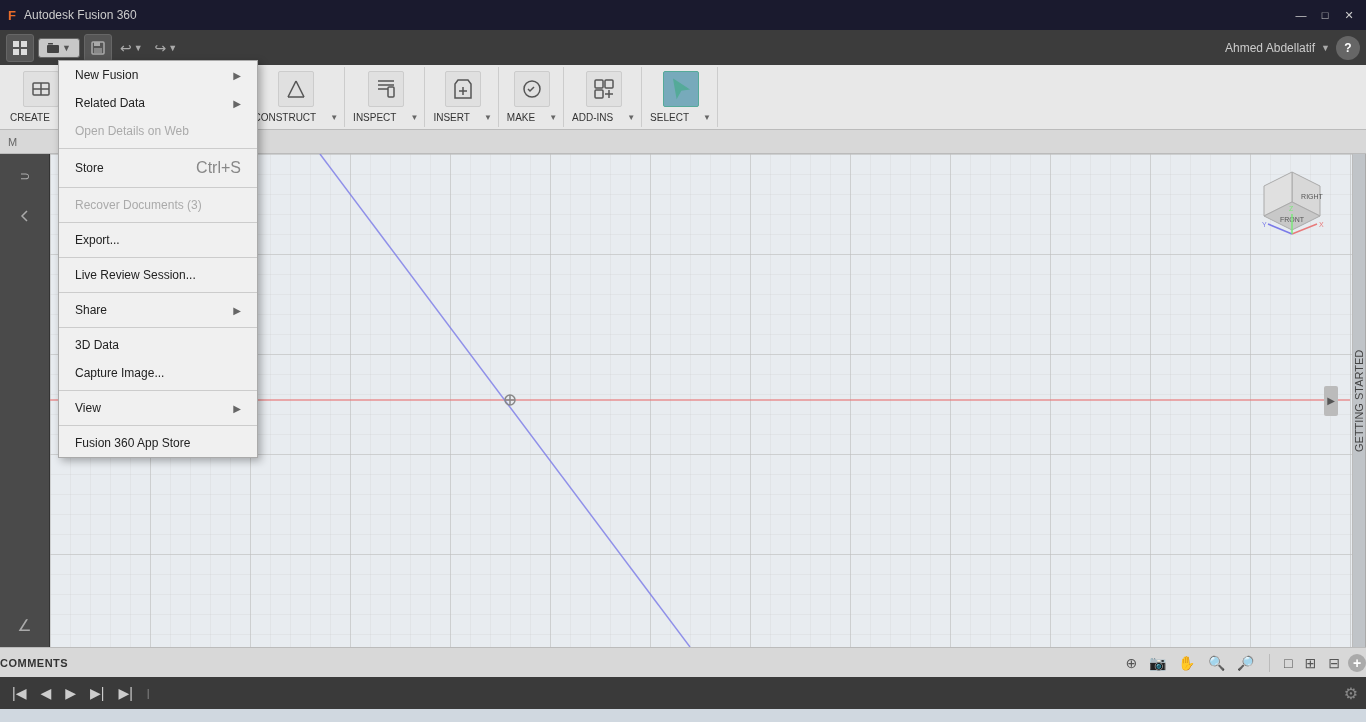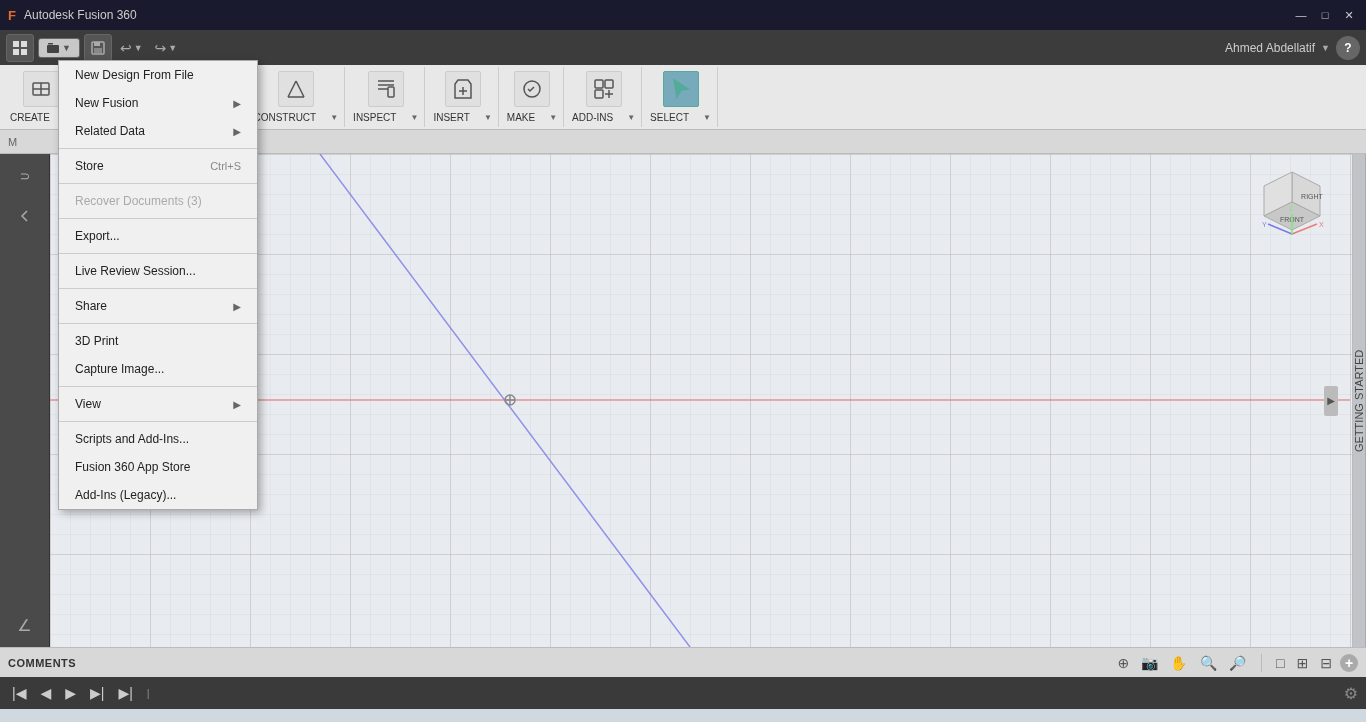--- a/index.html
+++ b/index.html
@@ -95,21 +95,21 @@
     }
     #getting-started-label {
       writing-mode: vertical-rl; text-orientation: mixed; transform: rotate(180deg);
       font-size: 11px; color: #444; padding: 8px 1px; cursor: pointer; background: #c0c4c8;
       border-left: 1px solid #aaa; height: 100%; display: flex; align-items: center; justify-content: center;
     }
 
     
     #bottom-bar {
       width: 100%; height: 30px; background: #d8d8d8; border-top: 1px solid #bbb;
-      display: flex; align-items: center; padding: 0 8px; gap: 6px;
+      display: flex; align-items: center; padding: 0 0; gap: 6px;
     }
     .bottom-icon { font-size: 14px; cursor: pointer; color: #555; padding: 2px; }
     .bottom-separator { width: 1px; height: 18px; background: #bbb; margin: 0 4px; }
     #comments-section {
       display: flex; align-items: center; gap: 6px; flex: 1;
     }
     #comments-label { font-size: 11px; color: #333; font-weight: bold; letter-spacing: 0.5px; }
     #add-comment-btn {
       width: 18px; height: 18px; background: #aaa; border-radius: 50%; display: flex; align-items: center; justify-content: center;
       cursor: pointer; color: #fff; font-size: 14px; font-weight: bold; margin-left: auto;
@@ -128,21 +128,21 @@
       position: absolute; top: 60px; left: 58px; z-index: 1000;
       background: #f0f0f0; border: 1px solid #aaa; box-shadow: 3px 3px 8px rgba(0,0,0,0.3);
       min-width: 200px;
     }
     .menu-item {
       padding: 7px 16px; font-size: 12px; color: #222; cursor: pointer;
       display: flex; align-items: center; justify-content: space-between;
       white-space: nowrap;
     }
     .menu-item.disabled { color: #aaa; cursor: default; }
-    .menu-item .shortcut { color: #888; font-size: 11px; }
+    .menu-item .shortcut { color: #888; font-size: 16px; }
     .menu-item .submenu-arrow { color: #666; font-size: 10px; }
     .menu-separator { height: 1px; background: #ccc; margin: 3px 0; }
 
     
     #grid-svg { position: absolute; top: 0; left: 0; width: 100%; height: 100%; }
   </style>
 </head>
 <body>
 
 <div id="title-bar">
@@ -423,30 +423,30 @@
   <span class="timeline-btn">◀</span>
   <span class="timeline-btn">▶</span>
   <span class="timeline-btn">▶|</span>
   <span class="timeline-btn">▶|</span>
   <span style="font-size:11px;color:#888;margin-left:4px">|</span>
   <span id="settings-icon-bottom">⚙</span>
 </div>
 
 <div id="dropdown-menu">
   <div class="menu-item">
-    <span>New Design From File</span>
-  </div>
-  <div class="menu-item">
     <span>New Fusion</span>
     <span class="submenu-arrow">▶</span>
   </div>
   <div class="menu-item">
     <span>Related Data</span>
     <span class="submenu-arrow">▶</span>
   </div>
+  <div class="menu-item disabled">
+    <span>Open Details on Web</span>
+  </div>
   <div class="menu-separator"></div>
   <div class="menu-item">
     <span>Store</span>
     <span class="shortcut">Ctrl+S</span>
   </div>
   <div class="menu-separator"></div>
   <div class="menu-item disabled">
     <span>Recover Documents (3)</span>
   </div>
   <div class="menu-separator"></div>
@@ -457,33 +457,27 @@
   <div class="menu-item">
     <span>Live Review Session...</span>
   </div>
   <div class="menu-separator"></div>
   <div class="menu-item">
     <span>Share</span>
     <span class="submenu-arrow">▶</span>
   </div>
   <div class="menu-separator"></div>
   <div class="menu-item">
-    <span>3D Print</span>
+    <span>3D Data</span>
   </div>
   <div class="menu-item">
     <span>Capture Image...</span>
   </div>
   <div class="menu-separator"></div>
   <div class="menu-item">
     <span>View</span>
     <span class="submenu-arrow">▶</span>
   </div>
   <div class="menu-separator"></div>
   <div class="menu-item">
-    <span>Scripts and Add-Ins...</span>
-  </div>
-  <div class="menu-item">
     <span>Fusion 360 App Store</span>
   </div>
-  <div class="menu-item">
-    <span>Add-Ins (Legacy)...</span>
-  </div>
 </div>
 
 </body></html>

